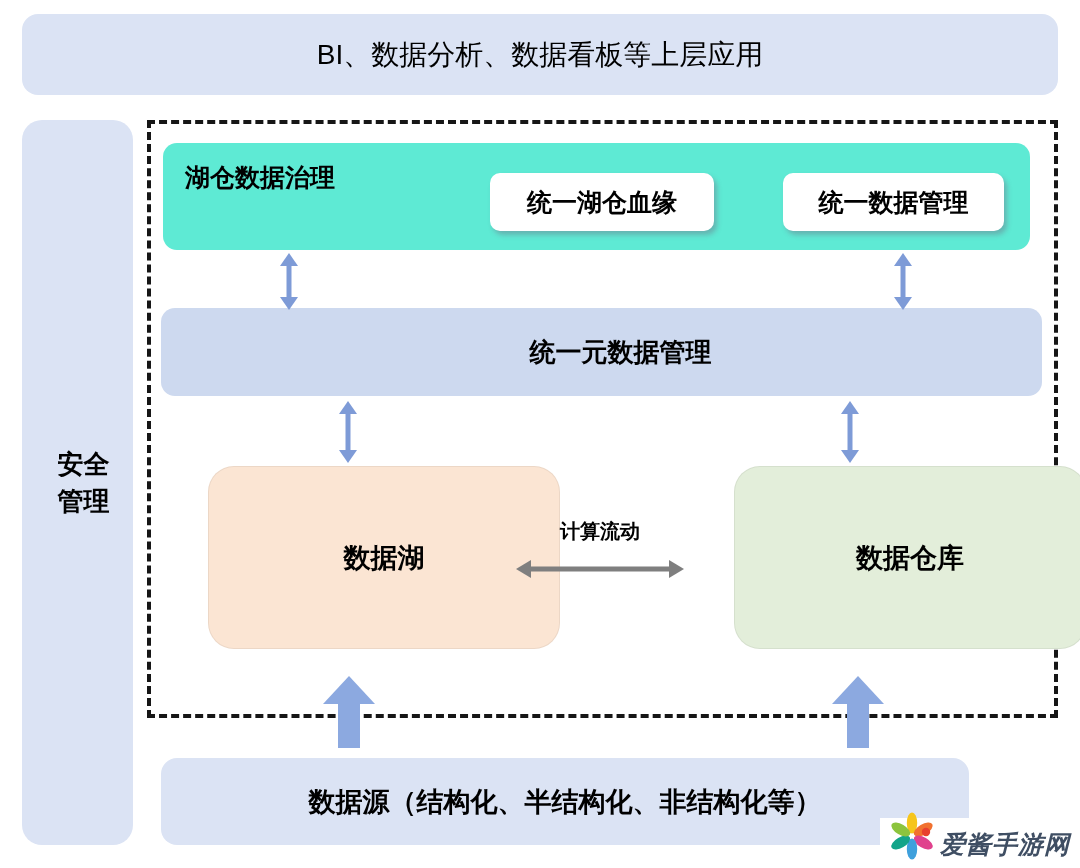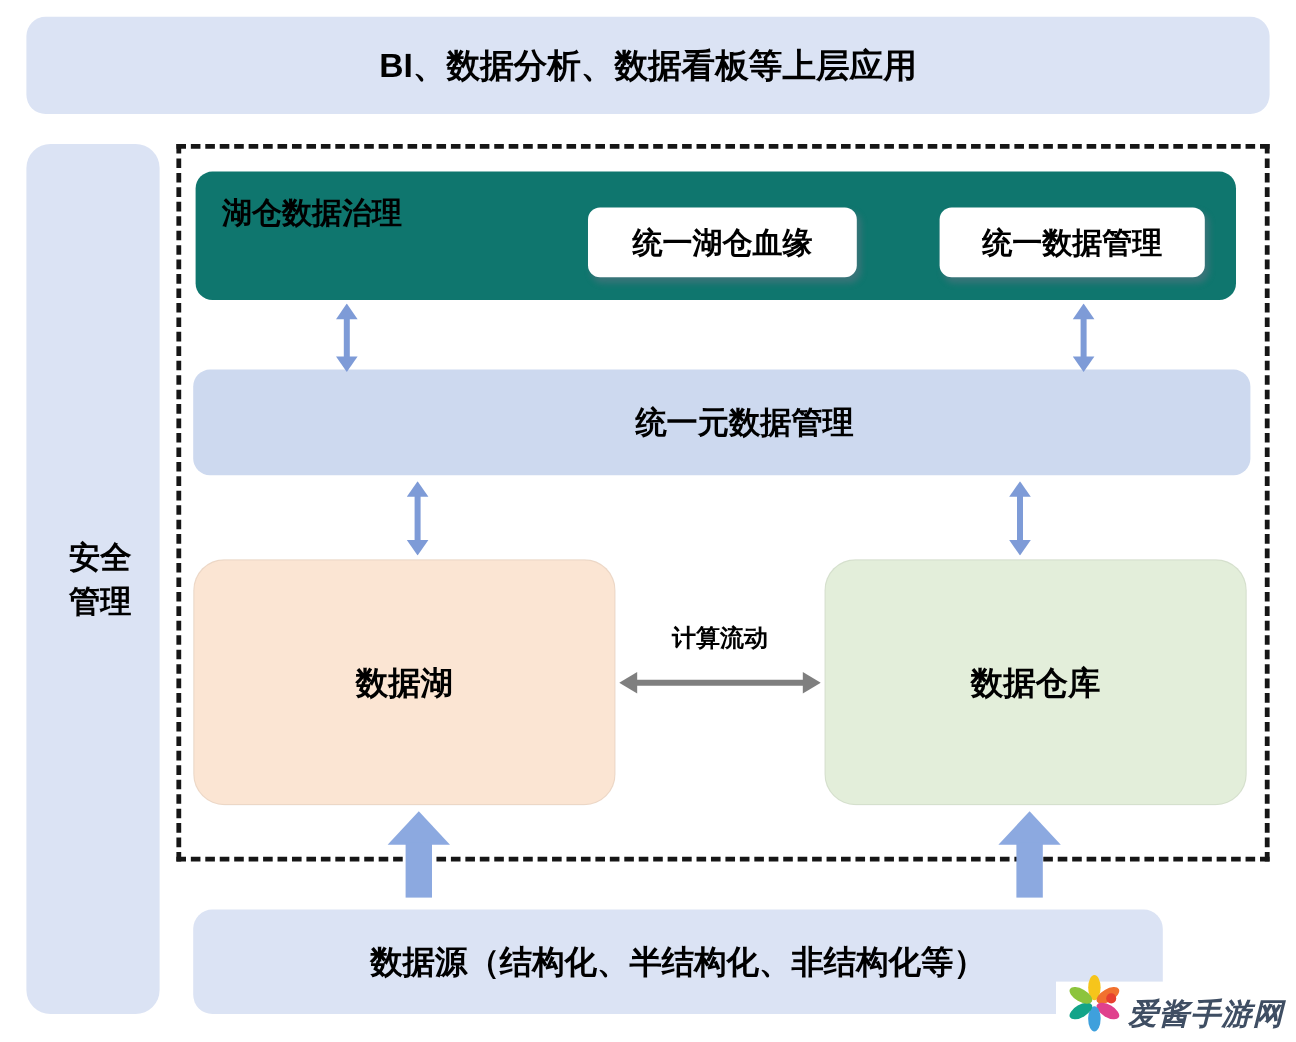--- a/index.html
+++ b/index.html
@@ -15,21 +15,21 @@
     background: #ffffff;
     overflow: hidden;
   }
 
   
   .top-bar {
     position: absolute; left: 22px; top: 14px;
     width: 1036px; height: 81px;
     background: #dbe3f4; border-radius: 16px;
     display: flex; align-items: center; justify-content: center;
-    font-size: 28px; font-weight: bold;
+    font-size: 28px; font-weight: normal;
   }
   .security-bar {
     position: absolute; left: 22px; top: 120px;
     width: 111px; height: 725px;
     background: #dbe3f4; border-radius: 20px;
     display: flex; flex-direction: column;
     align-items: center; justify-content: center;
     font-size: 26px; font-weight: bold; line-height: 1.4; padding-left: 12px;
   }
   .datasource-bar {
@@ -46,21 +46,21 @@
     position: absolute; left: 147px; top: 120px;
     width: 911px; height: 598px;
     border: 4px dashed #161616;
     z-index: 1;
   }
 
   
   .governance-box {
     position: absolute; left: 163px; top: 143px;
     width: 867px; height: 107px;
-    background: #0f766e; border-radius: 14px;
+    background: #5eead4; border-radius: 14px;
     z-index: 2;
   }
   .governance-title {
     position: absolute; left: 22px; top: 18px;
     font-size: 25px; font-weight: bold;
   }
   .chip {
     position: absolute; top: 30px; height: 58px;
     background: #ffffff; border-radius: 10px;
     box-shadow: 3px 4px 5px rgba(110,115,135,0.45);
@@ -77,26 +77,27 @@
     background: #cdd9ef; border-radius: 14px;
     display: flex; align-items: center; justify-content: center;
     font-size: 26px; font-weight: bold;
     z-index: 2;
     padding-left: 38px;
   }
 
   
   .lake-box, .warehouse-box {
     position: absolute; top: 466px;
-    width: 352px; height: 205px;
+    width: 352px; height: 183px;
     border-radius: 26px;
     border: 1px solid rgba(0,0,0,0.06);
     display: flex; align-items: center; justify-content: center;
     font-size: 27px; font-weight: bold;
     z-index: 2;
+    margin-left: 47px;
   }
   .lake-box { left: 161px; background: #fbe5d3; }
   .warehouse-box { left: 687px; background: #e3eeda; }
 
   .compute-flow-label {
     position: absolute; left: 516px; top: 518px; width: 168px;
     text-align: center; font-size: 20px; font-weight: bold;
     z-index: 3;
   }
   .h-arrow { position: absolute; left: 516px; top: 556px; z-index: 3; }

